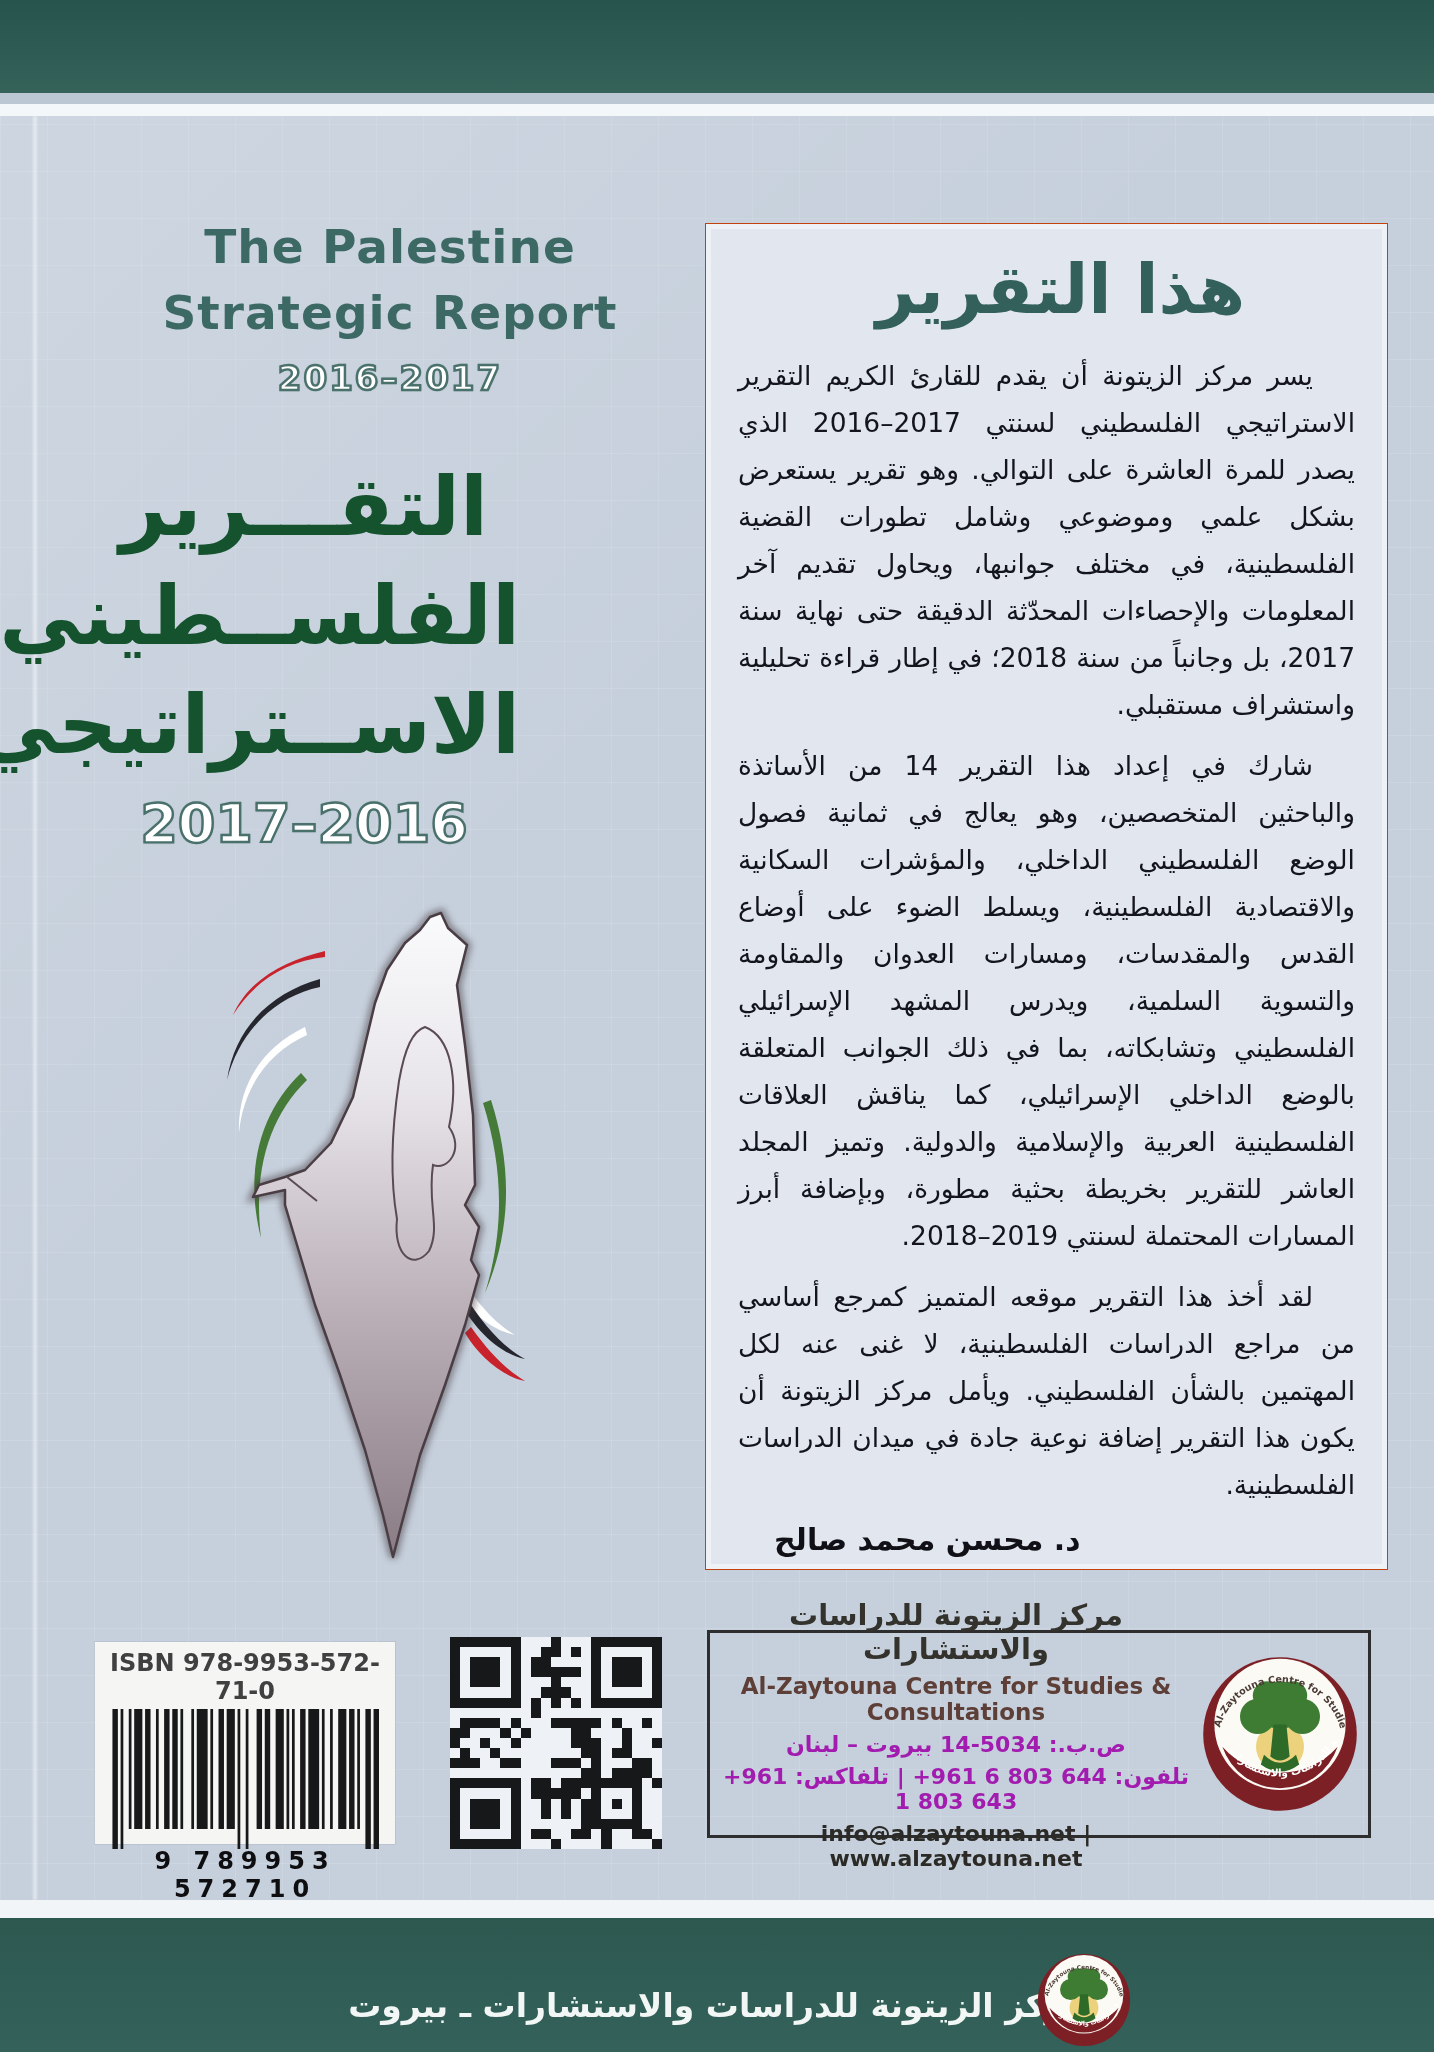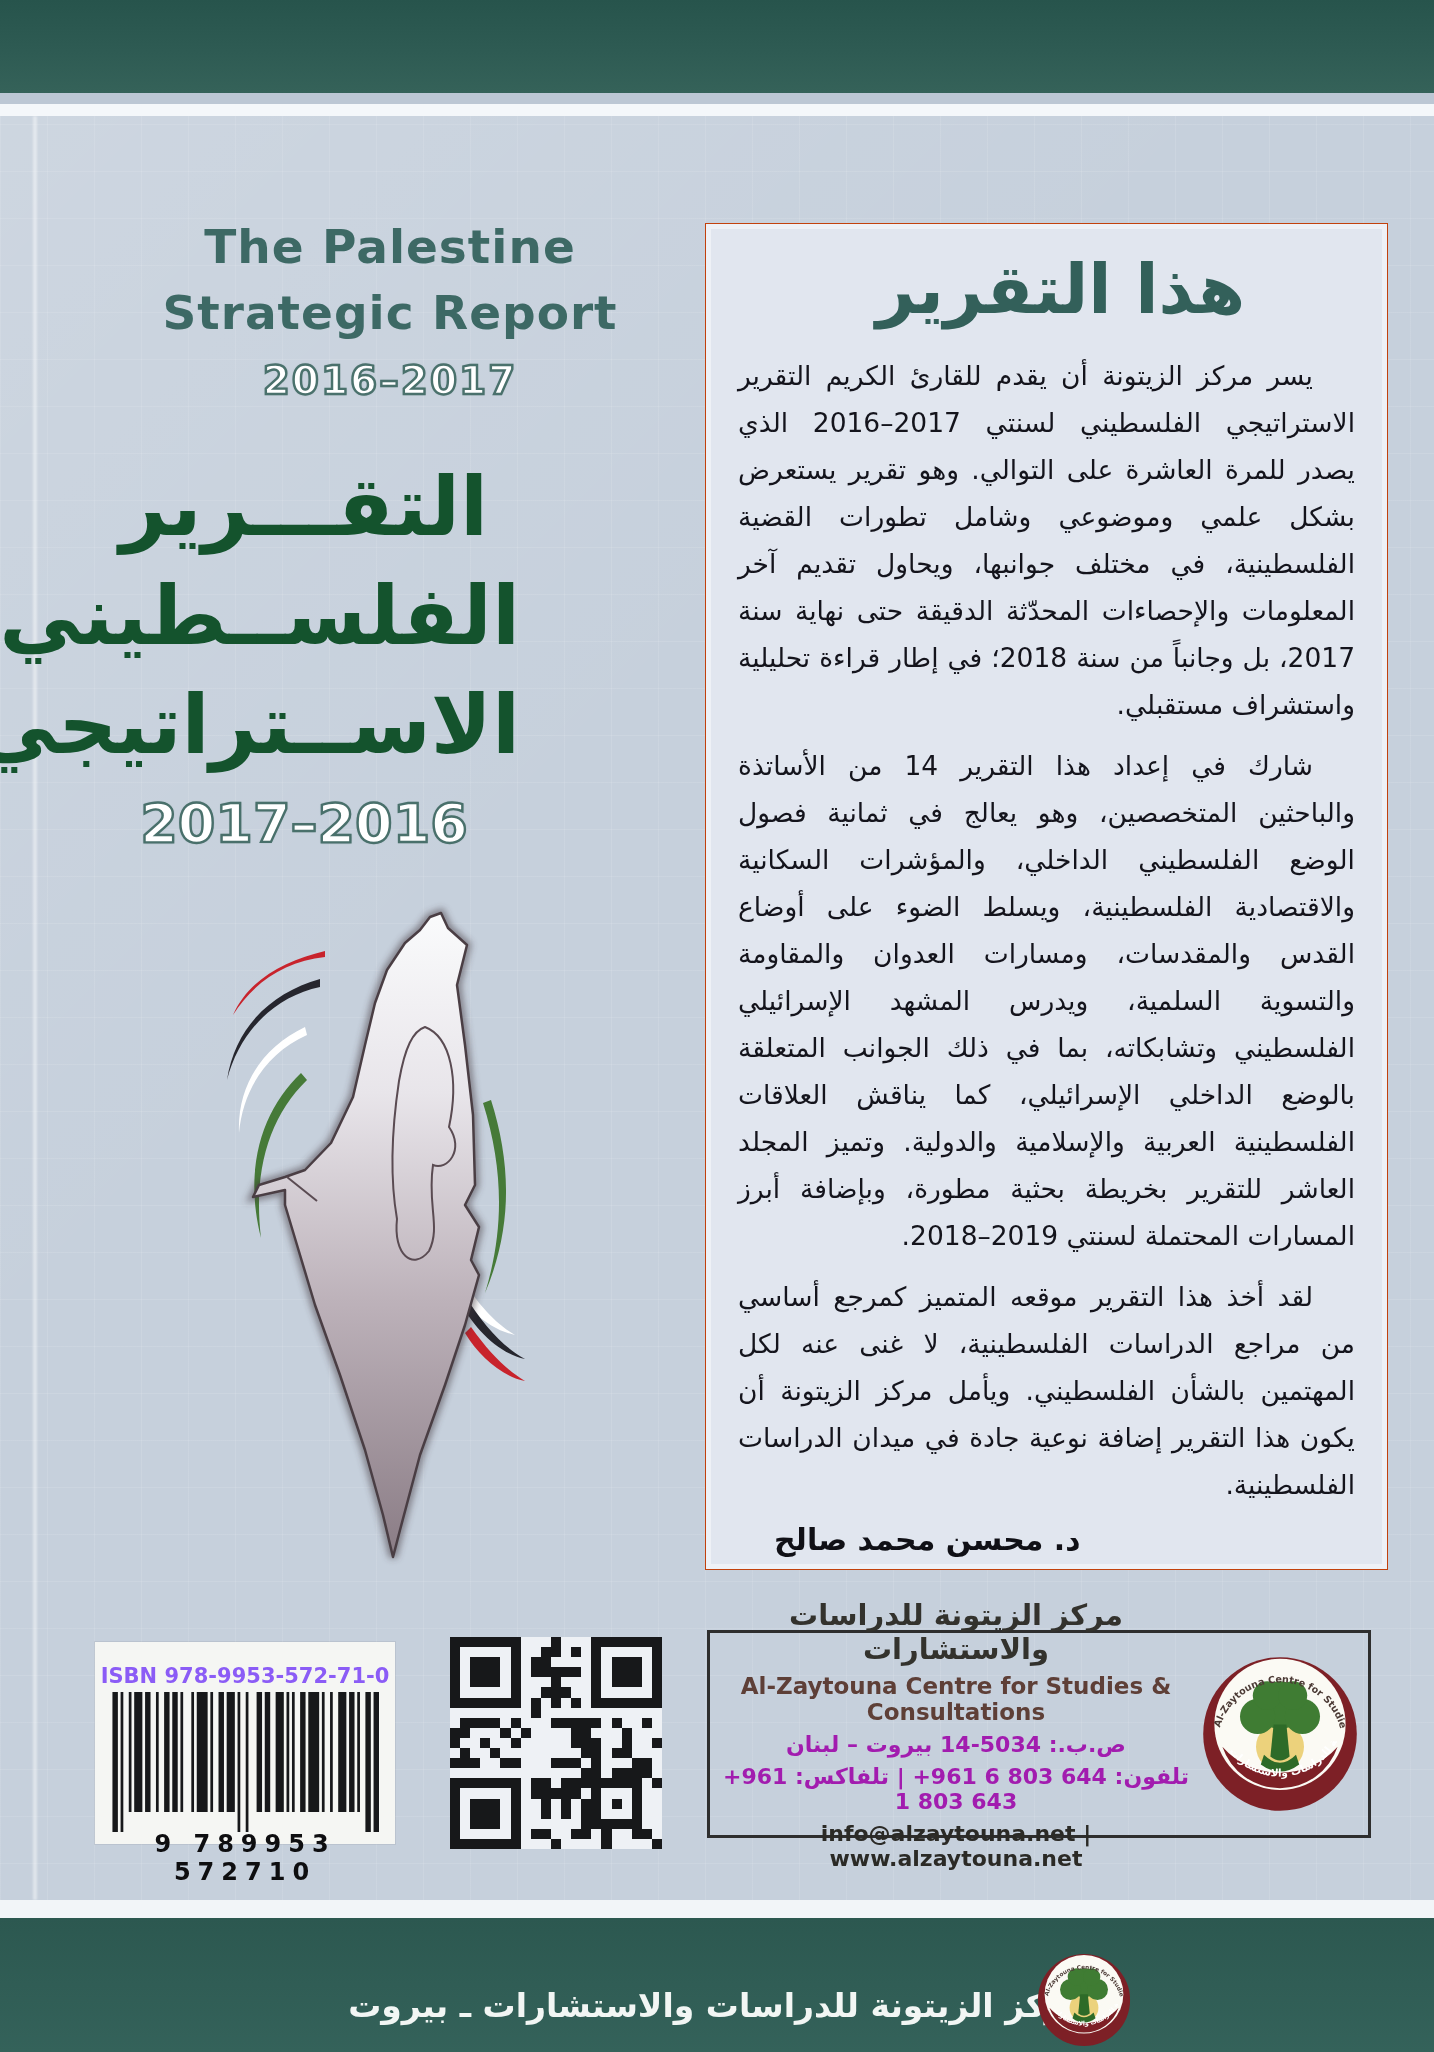--- a/index.html
+++ b/index.html
@@ -20,21 +20,21 @@
   .top-strip{position:absolute;left:0;top:93px;width:1434px;height:11px;background:#bcc7d4;z-index:2;}
   .top-white-line{position:absolute;left:0;top:104px;width:1434px;height:12px;background:#f4f7fa;z-index:2;}
   .spine-line{position:absolute;left:33px;top:116px;width:4px;height:1784px;
     background:rgba(255,255,255,.45);filter:blur(1.2px);z-index:2;}
 
   
   .title-en{position:absolute;left:120px;top:214px;width:540px;text-align:center;z-index:3;
     color:#3d6965;font-weight:bold;}
   .title-en .l1,.title-en .l2{font-size:47px;line-height:66px;letter-spacing:1px;}
   .title-en .years{
-    margin-top:12px;font-size:39px;letter-spacing:2px;color:#ffffff;
+    margin-top:12px;font-size:34px;letter-spacing:2px;color:#ffffff;
     -webkit-text-stroke:2.4px #4a716c;text-shadow:0 0 2px #4a716c;}
   .title-ar{position:absolute;left:88px;top:452px;width:432px;text-align:center;z-index:3;
     direction:rtl;color:#14532d;font-weight:bold;}
   .title-ar .line{font-size:82px;line-height:109px;}
   .title-ar-years{
     position:absolute;left:88px;top:792px;width:432px;text-align:center;z-index:3;
     direction:ltr;font-weight:bold;font-size:54px;color:#ffffff;
     -webkit-text-stroke:2.4px #49706b;text-shadow:0 0 2px #49706b;}
 
   .map-art{position:absolute;left:135px;top:875px;width:400px;height:700px;z-index:2;}
@@ -51,21 +51,21 @@
   .panel p{
     direction:rtl;text-align:justify;text-align-last:right;margin:0 0 14px 0;
     color:#14141c;font-size:26.5px;line-height:47px;text-indent:42px;}
   .signature{
     direction:rtl;text-align:left;padding-left:36px;margin-top:6px;
     color:#101016;font-weight:bold;font-size:30px;}
 
   
   .isbn-box{position:absolute;left:95px;top:1642px;width:300px;height:202px;z-index:3;
     background:#f5f6f3;box-shadow:0 0 0 1px rgba(0,0,0,.06);text-align:center;}
-  .isbn-label{font-size:21px;font-weight:bold;color:#8b5cf6;margin-top:22px;letter-spacing:0;}
+  .isbn-label{font-size:24px;font-weight:bold;color:#404040;margin-top:7px;letter-spacing:0;}
   .isbn-bars{display:block;margin:4px auto 0 auto;}
   .isbn-digits{font-size:24px;font-weight:bold;color:#0e0e10;letter-spacing:7px;margin-top:-4px;}
 
   .qr{position:absolute;left:450px;top:1637px;width:212px;height:212px;z-index:3;}
 
   
   .contact{
     position:absolute;left:707px;top:1630px;width:664px;height:208px;z-index:3;
     box-sizing:border-box;border:3px solid #2e2e2e;display:flex;align-items:stretch;}
   .contact-text{

